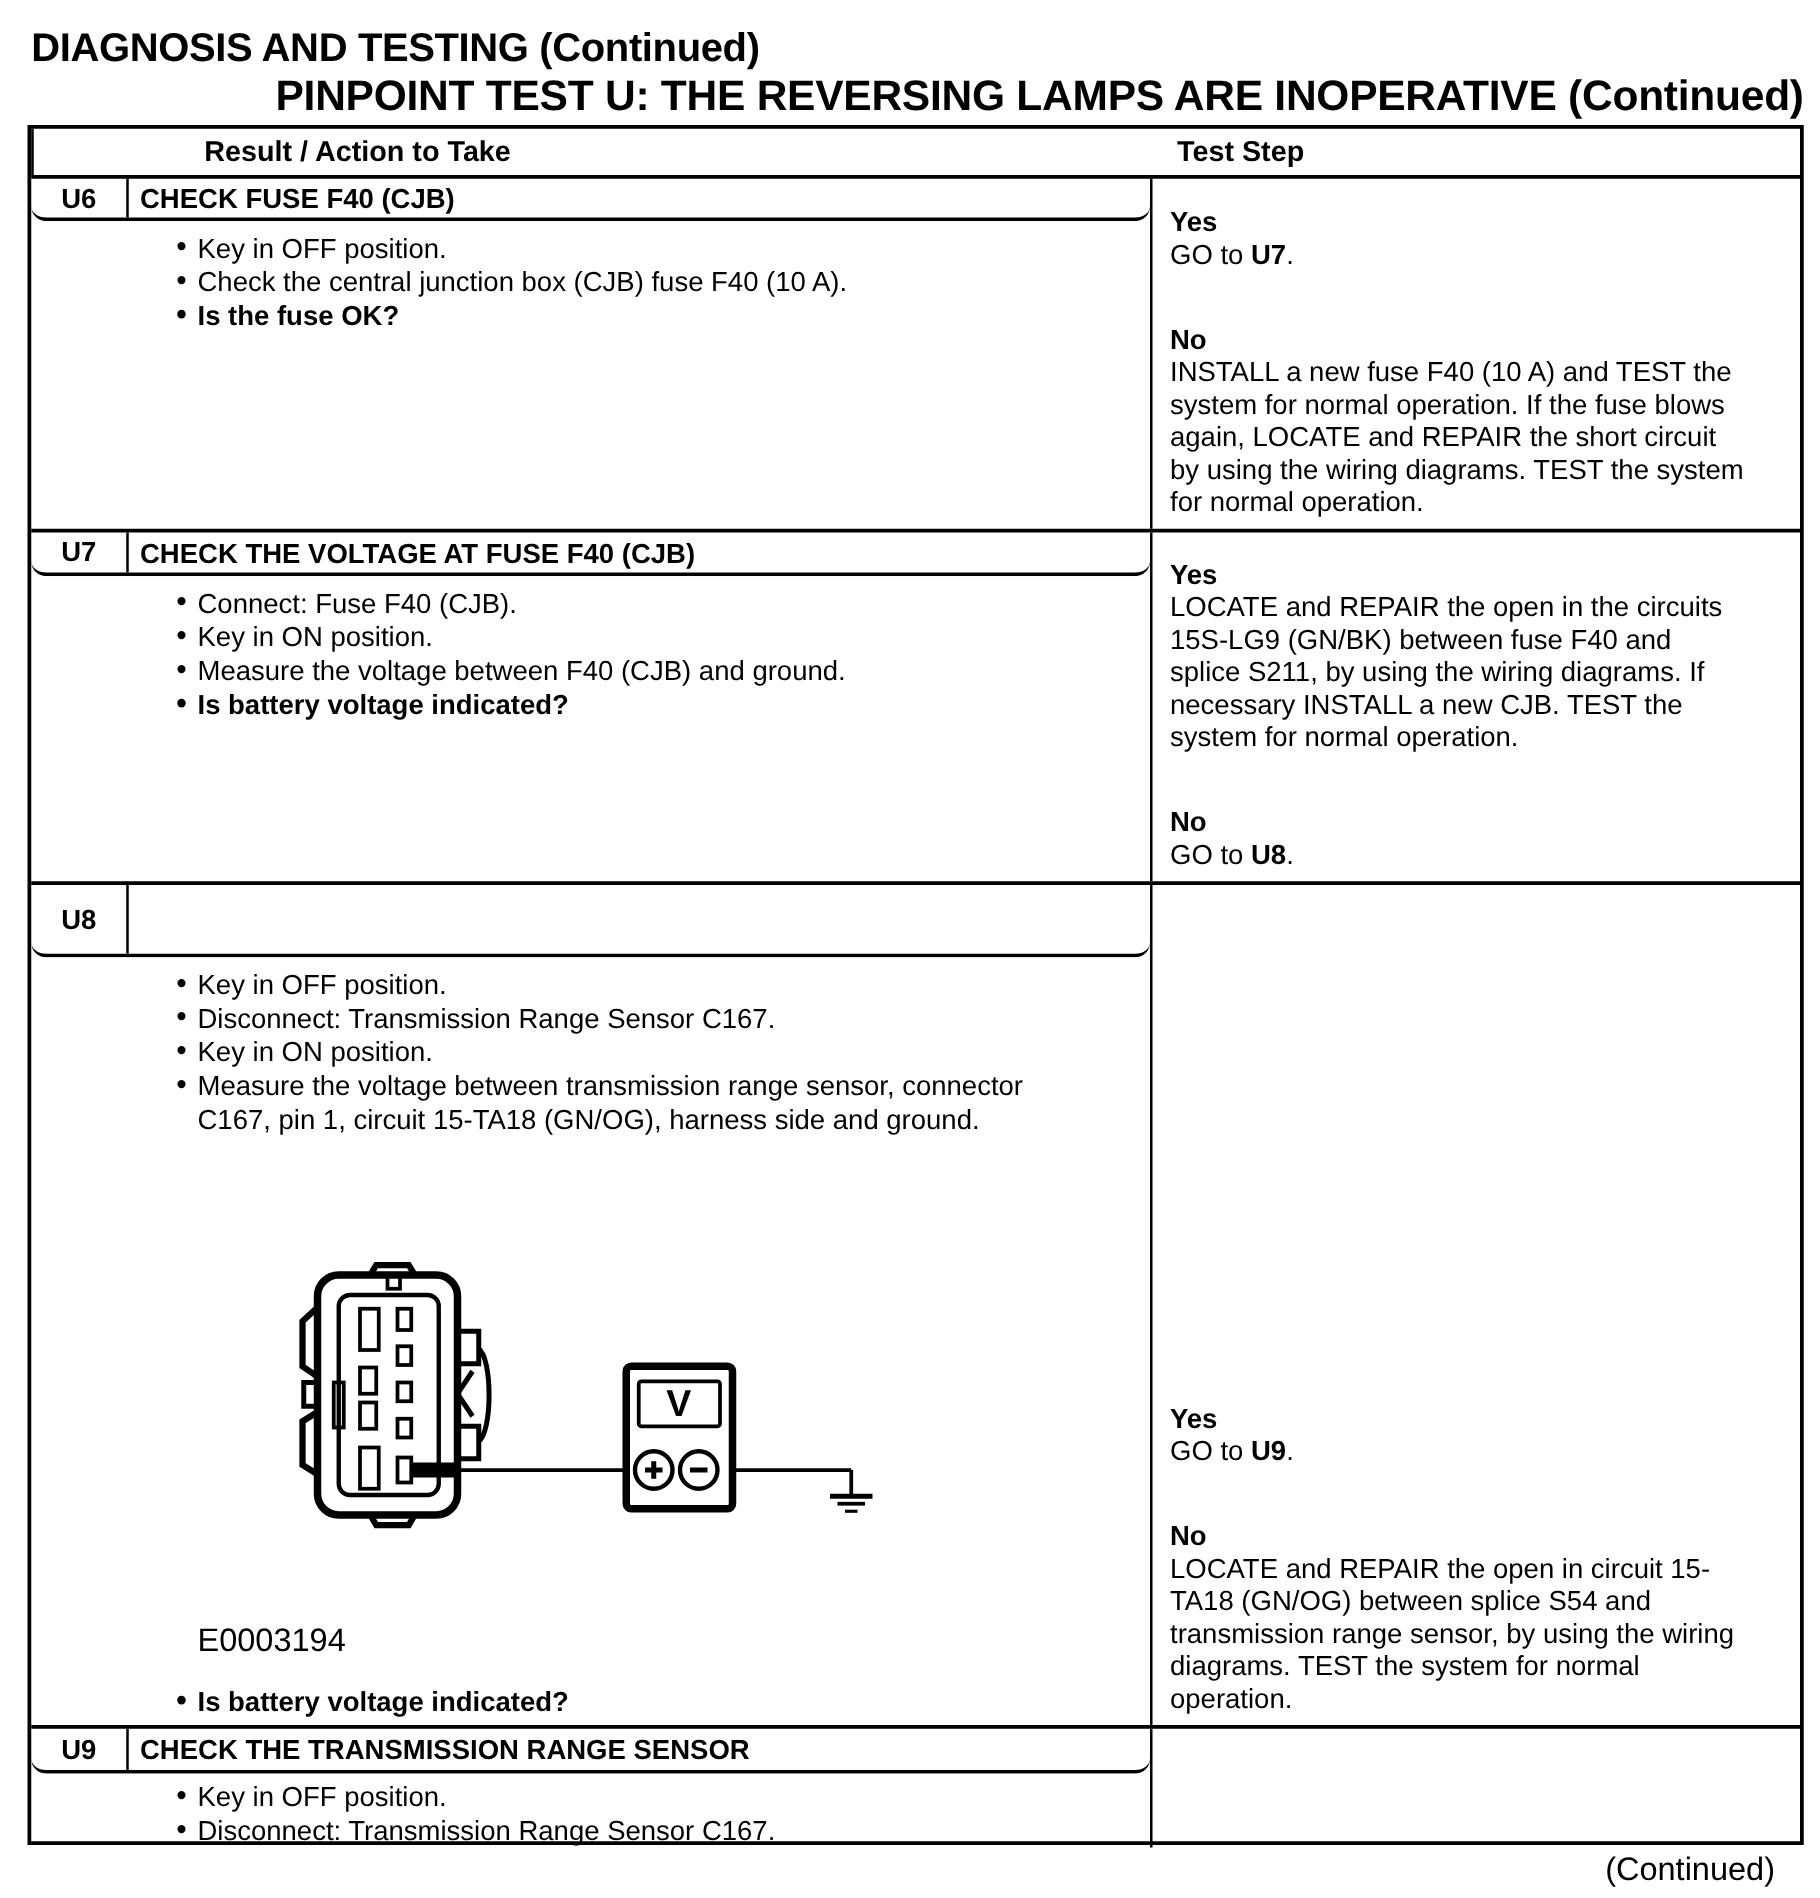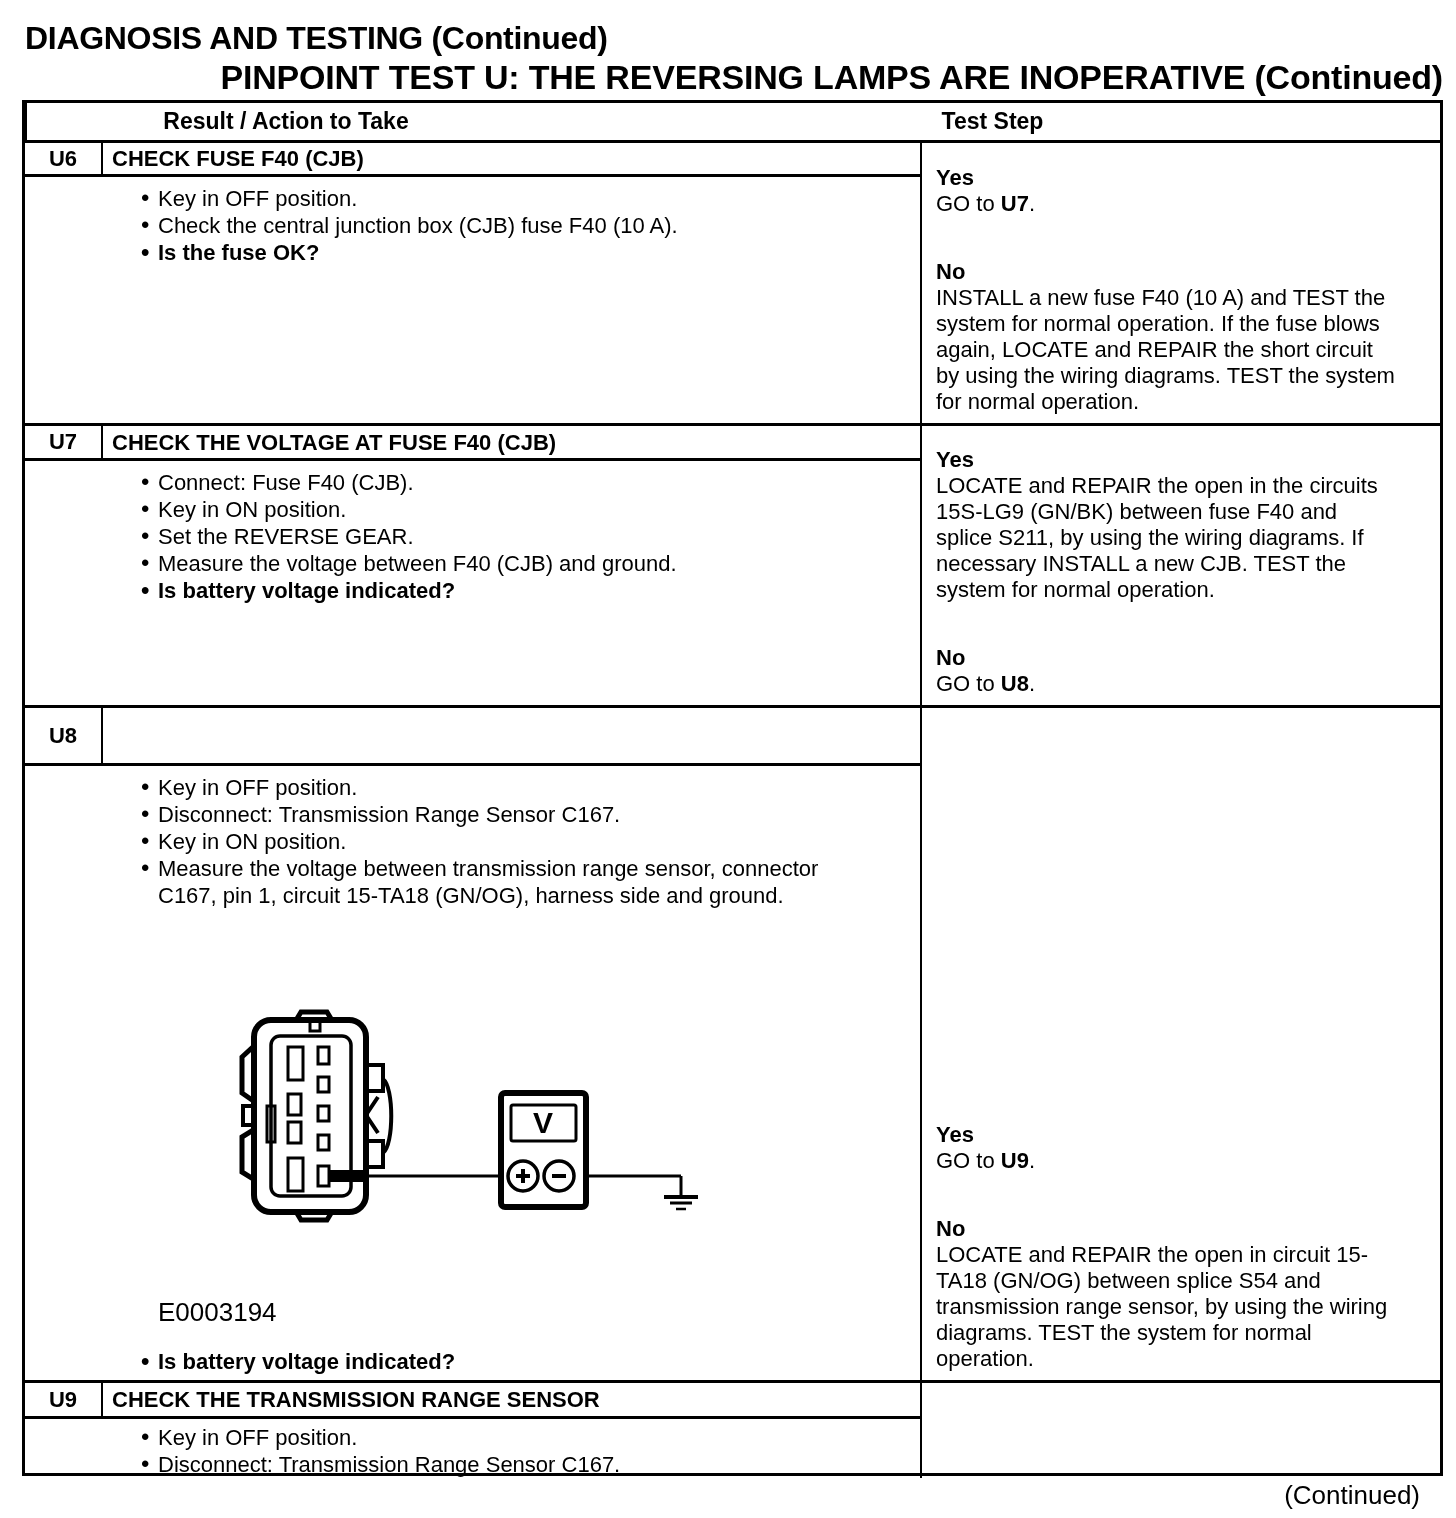--- a/index.html
+++ b/index.html
@@ -24,21 +24,21 @@
   .thead { height:37px; flex:0 0 auto; }
   .th {
     display:flex; align-items:center; justify-content:center;
     font-size:23px; font-weight:bold;
   }
   .th.left  { width:895px; }
   .th.right { flex:1; border-left:2px solid #000; }
   .section { flex:0 0 auto; display:flex; border-top:3px solid #000; }
   .section.grow { flex:1 1 auto; }
   .step-left { width:895px; display:flex; flex-direction:column; }
-  .step-strip { display:flex; border-bottom:3px solid #000; flex:0 0 auto; }
+  .step-strip { display:flex; border-bottom:3px solid #000; flex:0 0 auto;border-radius:12px; }
   .step-id {
     width:78px; border-right:2px solid #000; display:flex;
     align-items:center; justify-content:center;
     font-size:22px; font-weight:bold; flex:0 0 auto;
   }
   .step-title {
     flex:1; font-size:22px; font-weight:bold; line-height:26px;
     padding:3px 10px 2px 9px; display:flex; flex-direction:column; justify-content:center;
   }
   .step-body { flex:1; position:relative; }
@@ -108,21 +108,20 @@
   <div class="section" style="height:282px">
     <div class="step-left">
       <div class="step-strip" style="height:35px">
         <div class="step-id">U7</div>
         <div class="step-title">CHECK THE VOLTAGE AT FUSE F40 (CJB)</div>
       </div>
       <div class="step-body">
         <ul class="bullets">
           <li>Connect: Fuse F40 (CJB).</li>
           <li>Key in ON position.</li>
-          <li>Set the REVERSE GEAR.</li>
           <li>Measure the voltage between F40 (CJB) and ground.</li>
           <li class="q">Is battery voltage indicated?</li>
         </ul>
       </div>
     </div>
     <div class="result-cell">
       <div class="res-block">
         <div class="res-label">Yes</div>
         <div>LOCATE and REPAIR the open in the circuits 15S-LG9 (GN/BK) between fuse F40 and splice S211, by using the wiring diagrams. If necessary INSTALL a new CJB. TEST the system for normal operation.</div>
       </div>

